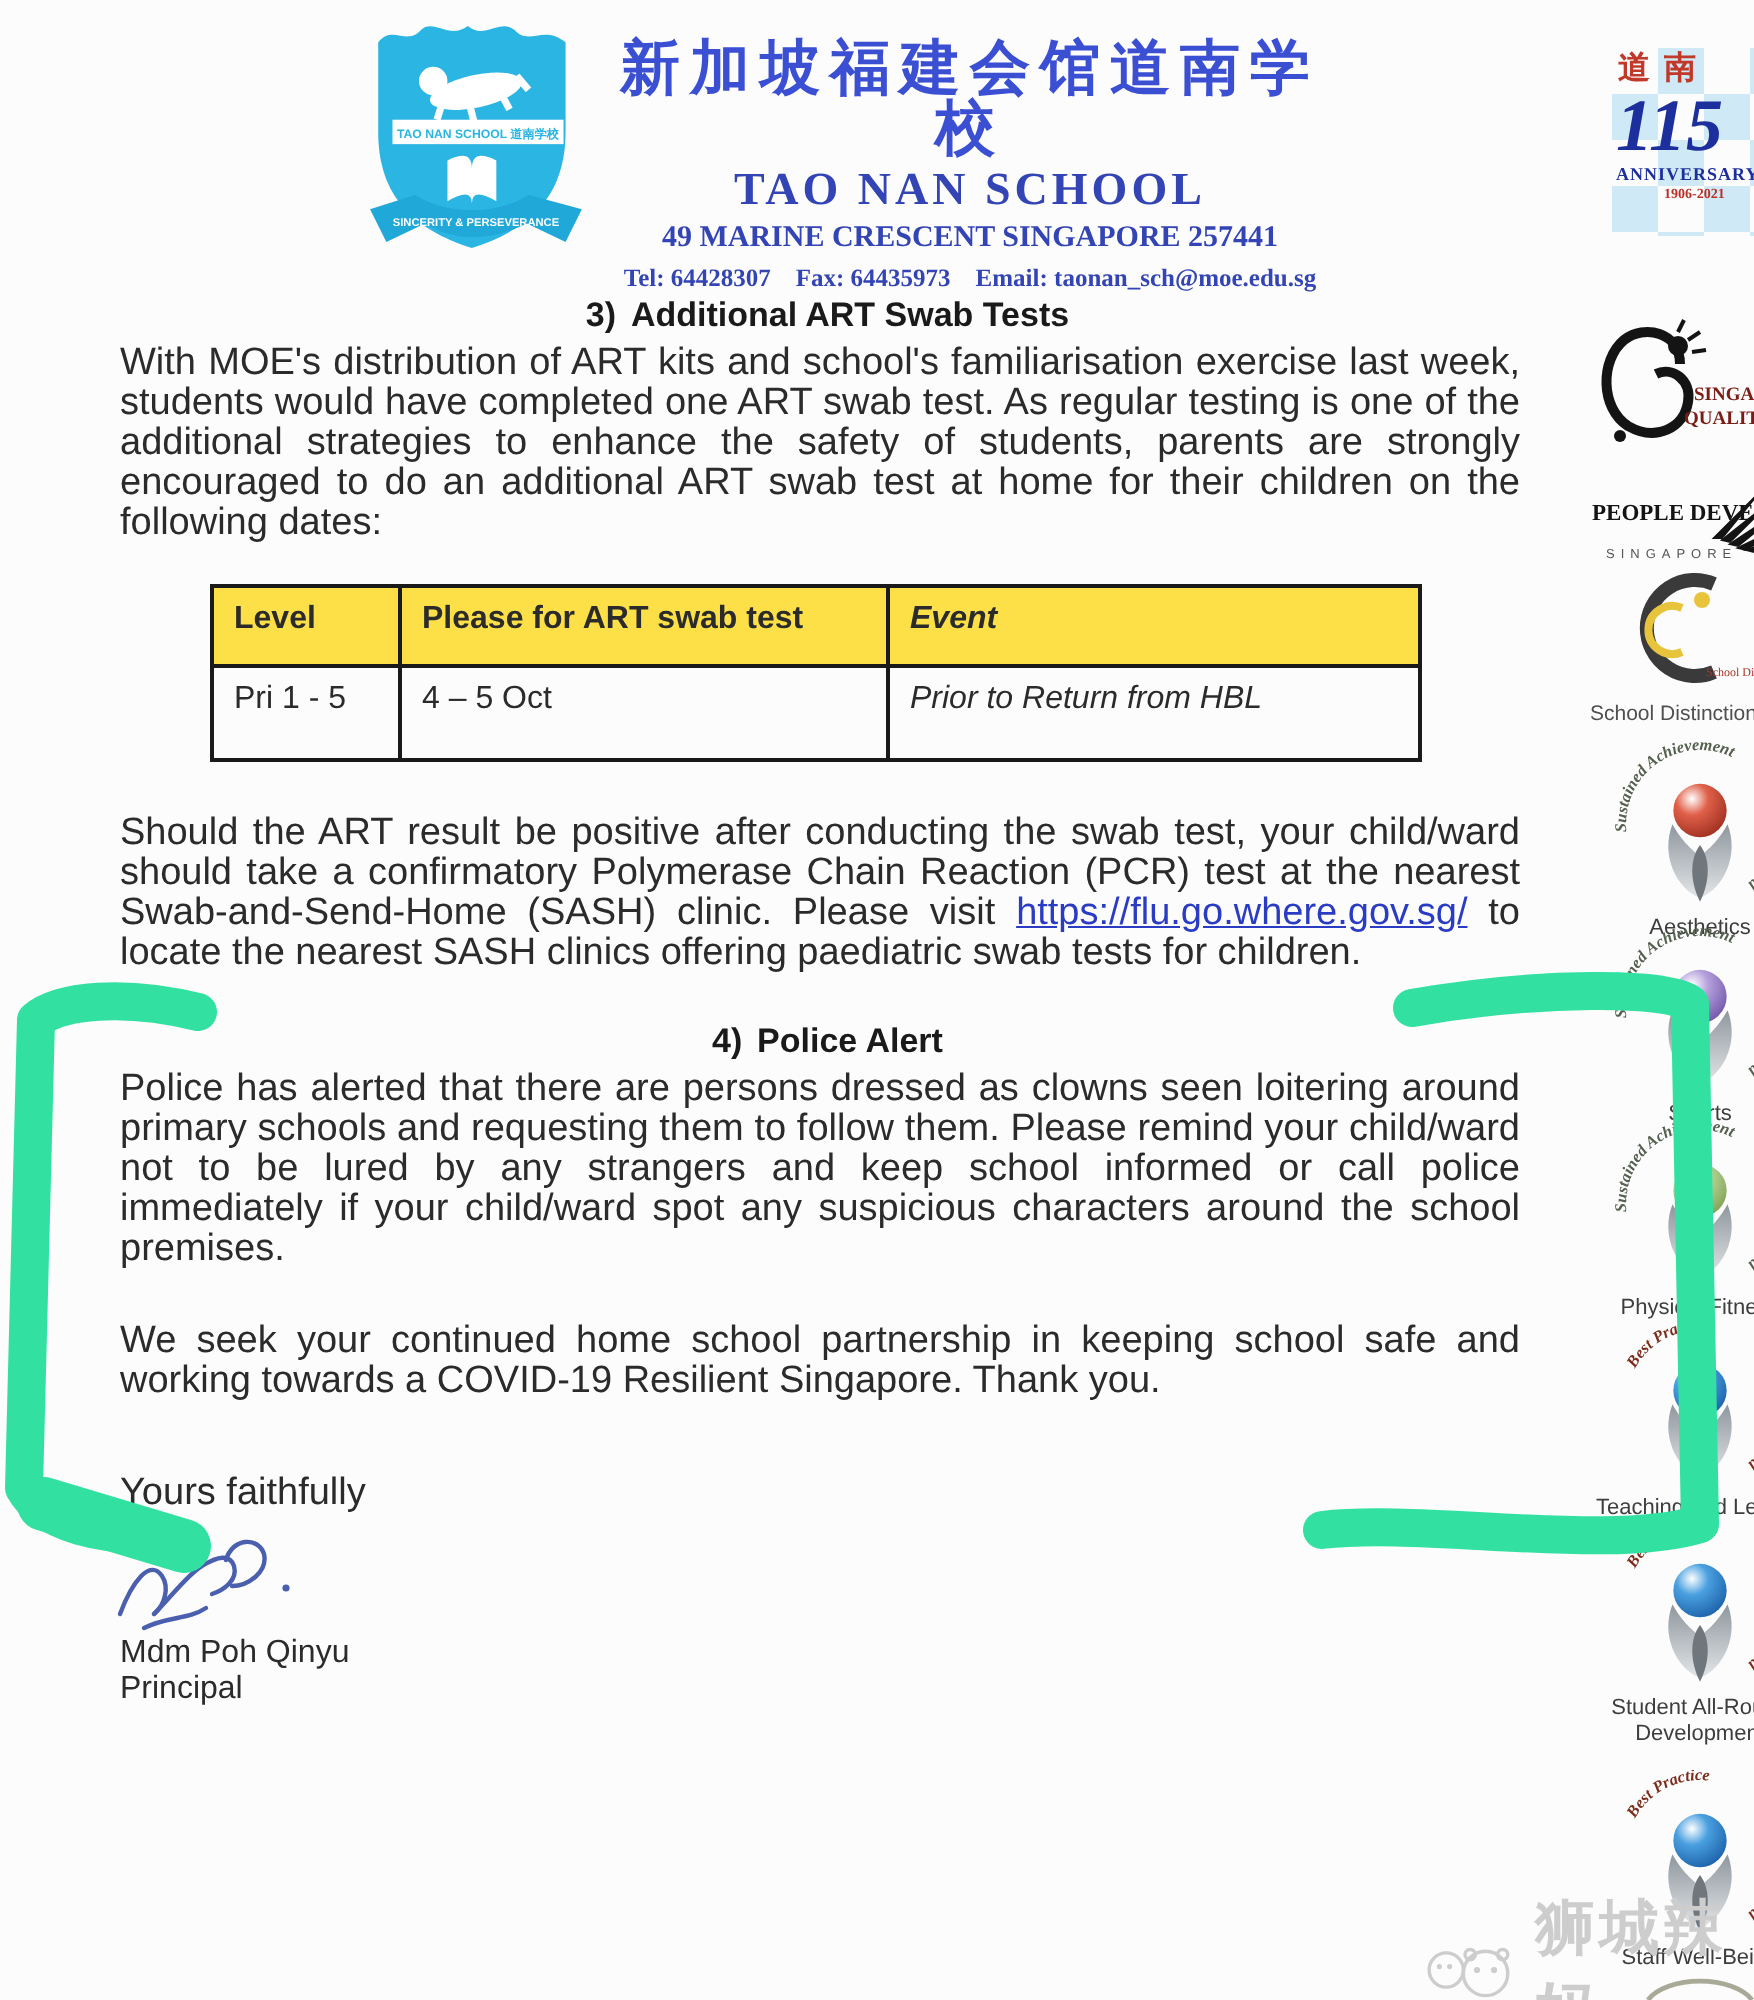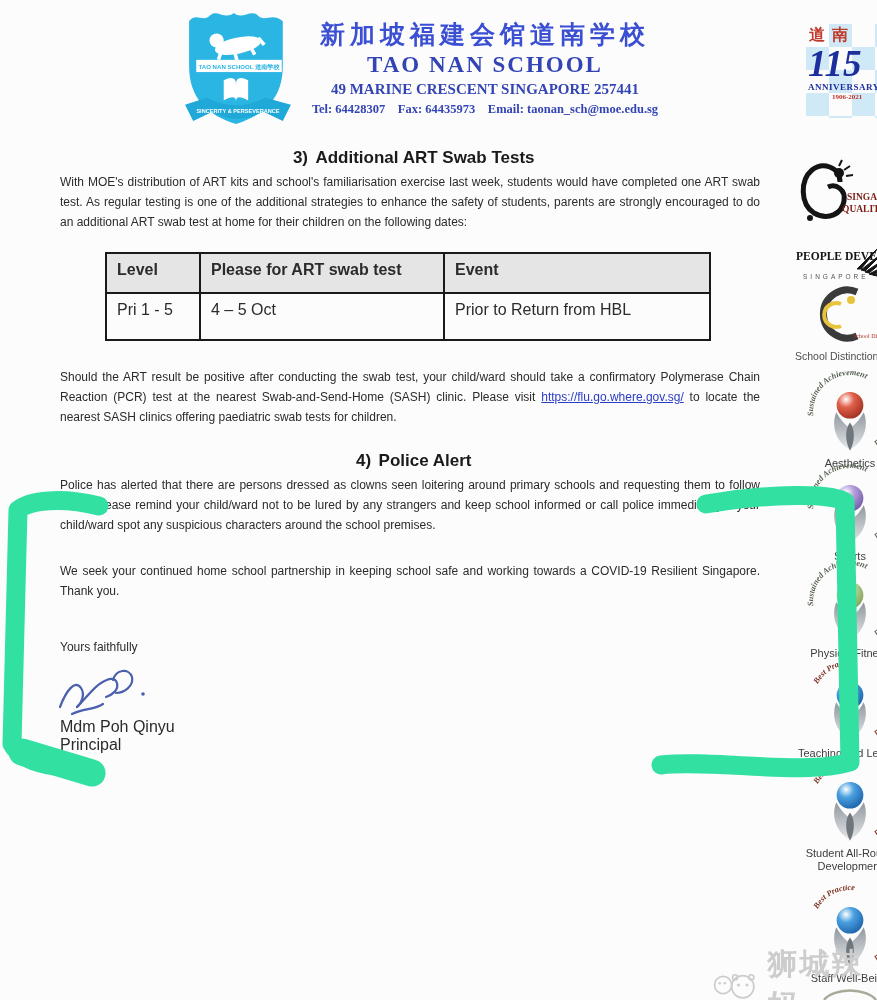--- a/index.html
+++ b/index.html
@@ -2,44 +2,44 @@
 <html><head>
 <meta charset="utf-8">
 <style>
   html,body{margin:0;padding:0;background:#e9e9e9;}
   .page{position:relative;width:877px;height:1000px;background:#fcfcfc;overflow:hidden;
         font-family:"Liberation Sans",sans-serif;color:#2b2b2b;}
   
   .crest{position:absolute;left:183px;top:6px;width:112px;height:124px;}
   .head-text{position:absolute;left:300px;top:20px;width:370px;text-align:center;
              font-family:"Liberation Serif",serif;color:var(--hblue,#3344b4);}
-  .cn-name{font-size:25px;font-weight:bold;letter-spacing:5px;color:#3b4fd2;line-height:30px;}
+  .cn-name{font-size:30px;font-weight:bold;letter-spacing:5px;color:#3b4fd2;line-height:30px;}
   .school-name{font-size:23px;font-weight:bold;letter-spacing:2px;margin-top:2px;}
   .addr{font-size:15px;font-weight:bold;margin-top:3px;}
   .contact{font-size:12.5px;font-weight:bold;margin-top:4px;white-space:pre;}
   .anniv{position:absolute;left:806px;top:24px;width:92px;height:94px;text-align:left;
          background:repeating-conic-gradient(#cfe9f7 0% 25%, rgba(0,0,0,0) 25% 50%);
          background-size:46px 46px;font-family:"Liberation Serif",serif;}
   .anniv .cn{font-size:16px;font-weight:bold;color:#c0392b;letter-spacing:7px;padding-left:3px;line-height:22px;}
   .anniv .num{font-size:37px;font-weight:bold;font-style:italic;color:#1d2f9c;line-height:36px;padding-left:2px;}
   .anniv .lab{font-size:9px;font-weight:bold;color:#1d2f9c;letter-spacing:.5px;line-height:11px;padding-left:2px;}
   .anniv .yrs{font-size:7px;font-weight:bold;color:#b83228;padding-left:26px;line-height:8px;}
   
   .main{position:absolute;left:60px;top:148px;width:700px;z-index:10;}
-  .main p{margin:0;font-size:12px;line-height:20px;text-align:justify;}
+  .main p{margin:0;font-size:19px;line-height:20px;text-align:justify;}
   .sec-h{margin:0;font-size:17px;font-weight:bold;color:#1a1a1a;text-align:center;}
   .sec-h .num{display:inline-block;width:30px;}
   .mt4{margin-top:4px!important;} .mt24{margin-top:24px!important;}
   .mt26{margin-top:26px!important;} .mt36{margin-top:36px!important;}
   a.doclink{color:var(--link,#2b3cc4);text-decoration:underline;}
   table.art{border-collapse:collapse;margin:20px 0 0 45px;font-size:16px;}
   table.art th,table.art td{border:2px solid #1a1a1a;padding:7px 10px 9px 10px;text-align:left;vertical-align:top;}
-  table.art th{background:#e5e5e5;font-weight:bold;height:22px;}
+  table.art th{background:#fde047;font-weight:bold;height:22px;}
   table.art td{height:29px;}
-  table.art .c0{width:72px;} table.art .c1{width:222px;} table.art .c2{width:244px;}
+  table.art .c0{width:72px;} table.art .c1{width:222px;} table.art .c2{width:244px;font-style:italic;}
   .sig{margin:6px 0 0 -4px;display:block;}
   .sig-name{font-size:16px;line-height:20px;margin-top:-2px;}
   
   .badge{position:absolute;z-index:5;text-align:center;}
   .badge .lbl{font-size:11px;color:#3d3d3d;white-space:nowrap;line-height:13px;margin-top:-3px;}
   .badge .lbl.wrap{white-space:normal;}
   .badge .cap{font-size:10.5px;color:#4f4f4f;white-space:nowrap;text-align:left;margin-top:2px;}
   
   .hl{position:absolute;left:0;top:0;z-index:60;pointer-events:none;}
   .wm{position:absolute;left:712px;top:944px;z-index:65;display:flex;align-items:center;

